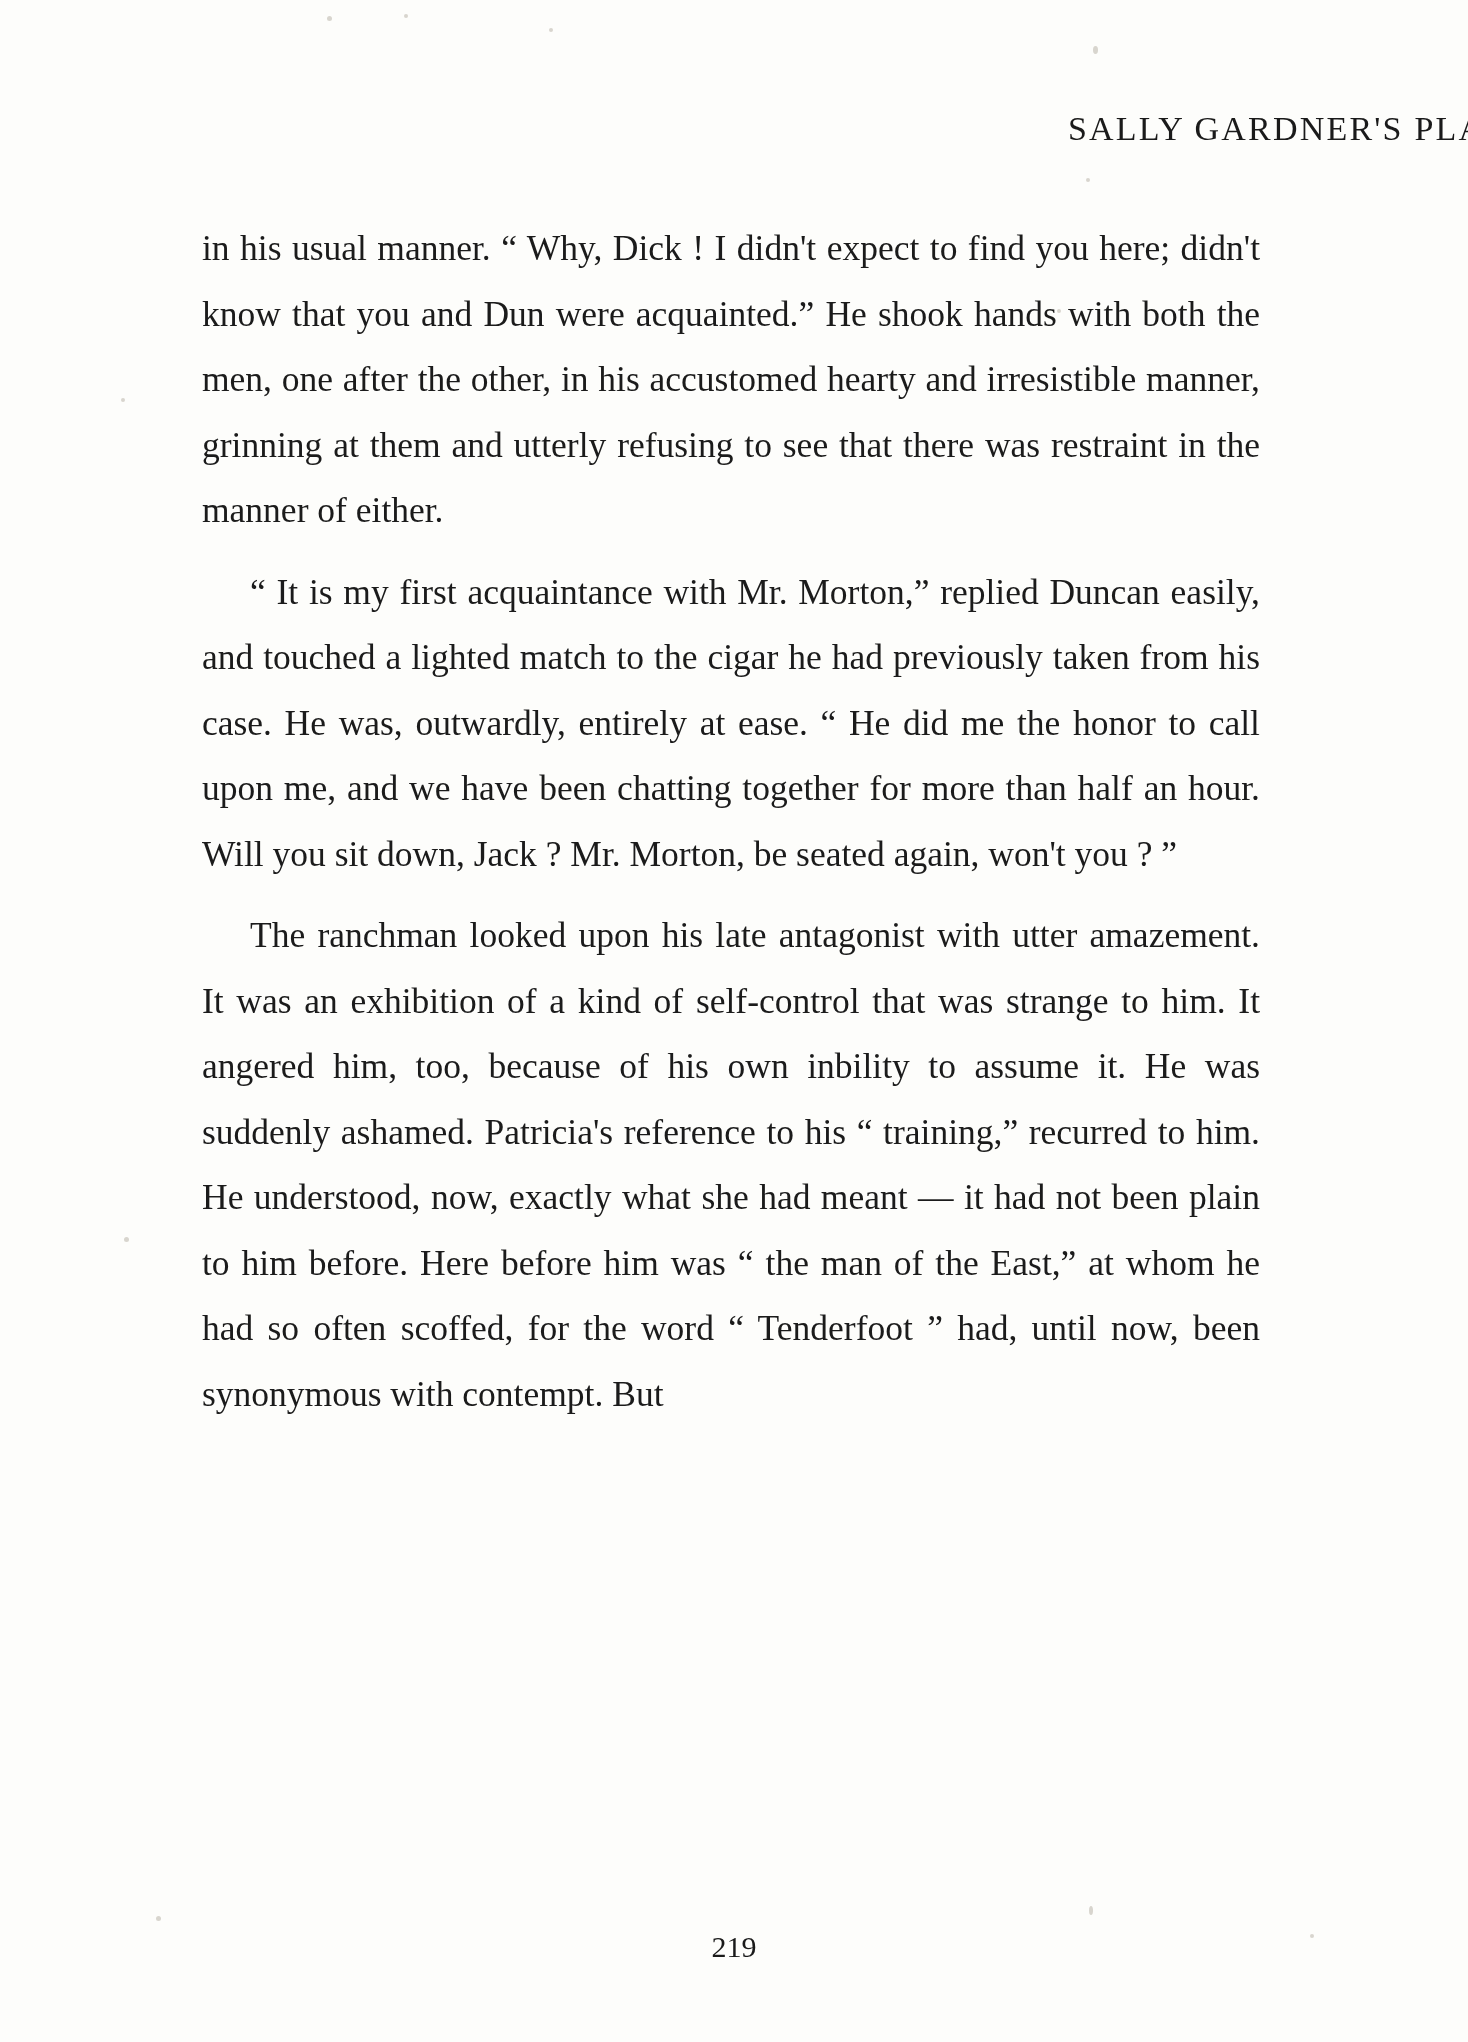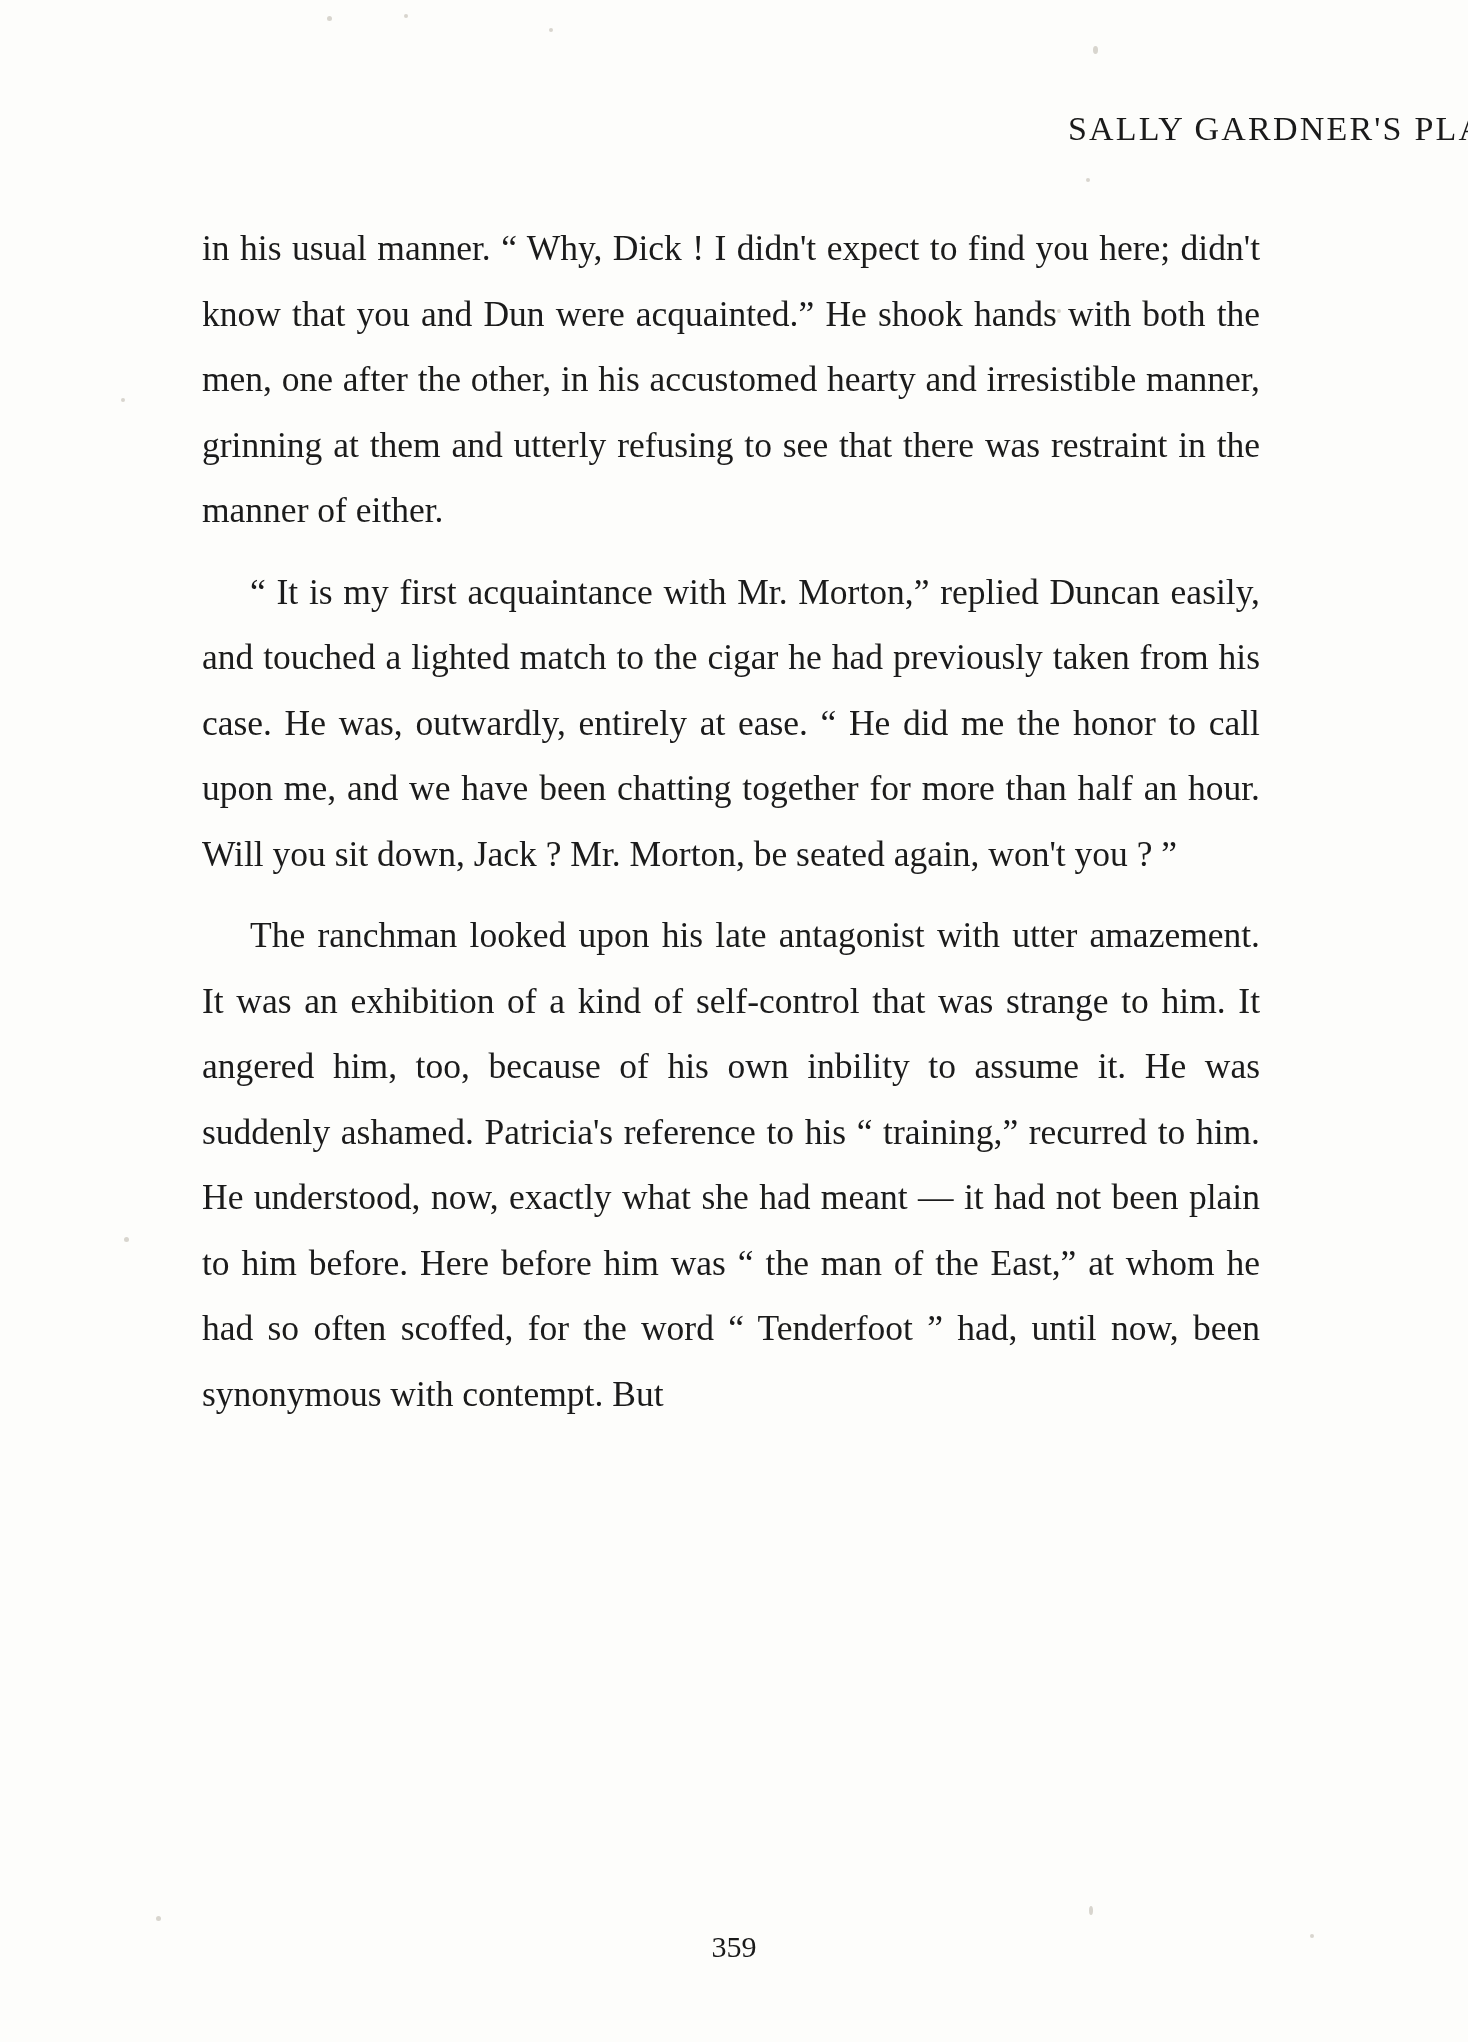--- a/index.html
+++ b/index.html
@@ -88,21 +88,21 @@
 <div class="page">
 
   <div class="running-head">SALLY GARDNER'S PLAN</div>
 
   <div class="text-block">
     <p class="para">in his usual manner.   “ Why, Dick ! I didn't expect to find you here; didn't know that you and Dun were acquainted.”   He shook hands with both the men, one after the other, in his accustomed hearty and irresistible manner, grinning at them and utterly refusing to see that there was restraint in the manner of either.</p>
     <p class="para indent">“ It is my first acquaintance with Mr. Morton,” replied Duncan easily, and touched a lighted match to the cigar he had previously taken from his case. He was, outwardly, entirely at ease.   “ He did me the honor to call upon me, and we have been chatting together for more than half an hour.   Will you sit down, Jack ?   Mr. Morton, be seated again, won't you ? ”</p>
     <p class="para indent">The ranchman looked upon his late antagonist with utter amazement.   It was an exhibition of a kind of self-control that was strange to him.   It angered him, too, because of his own inbility to assume it.  He was suddenly ashamed.   Patricia's reference to his “ training,” recurred to him.   He understood, now, exactly what she had meant — it had not been plain to him before.   Here before him was “ the man of the East,” at whom he had so often scoffed, for the word “ Tenderfoot ” had, until now, been synonymous with contempt.   But</p>
   </div>
 
-  <div class="folio">359</div>
+  <div class="folio">219</div>
 
   <div class="speck" style="left:327px; top:16px; width:5px; height:5px;"></div>
   <div class="speck" style="left:404px; top:14px; width:4px; height:4px;"></div>
   <div class="speck" style="left:549px; top:28px; width:4px; height:4px;"></div>
   <div class="speck" style="left:1093px; top:46px; width:5px; height:8px;"></div>
   <div class="speck" style="left:1086px; top:178px; width:4px; height:4px;"></div>
   <div class="speck" style="left:1057px; top:309px; width:4px; height:4px;"></div>
   <div class="speck" style="left:121px; top:398px; width:4px; height:4px;"></div>
   <div class="speck" style="left:124px; top:1237px; width:5px; height:5px;"></div>
   <div class="speck" style="left:156px; top:1916px; width:5px; height:5px;"></div>

